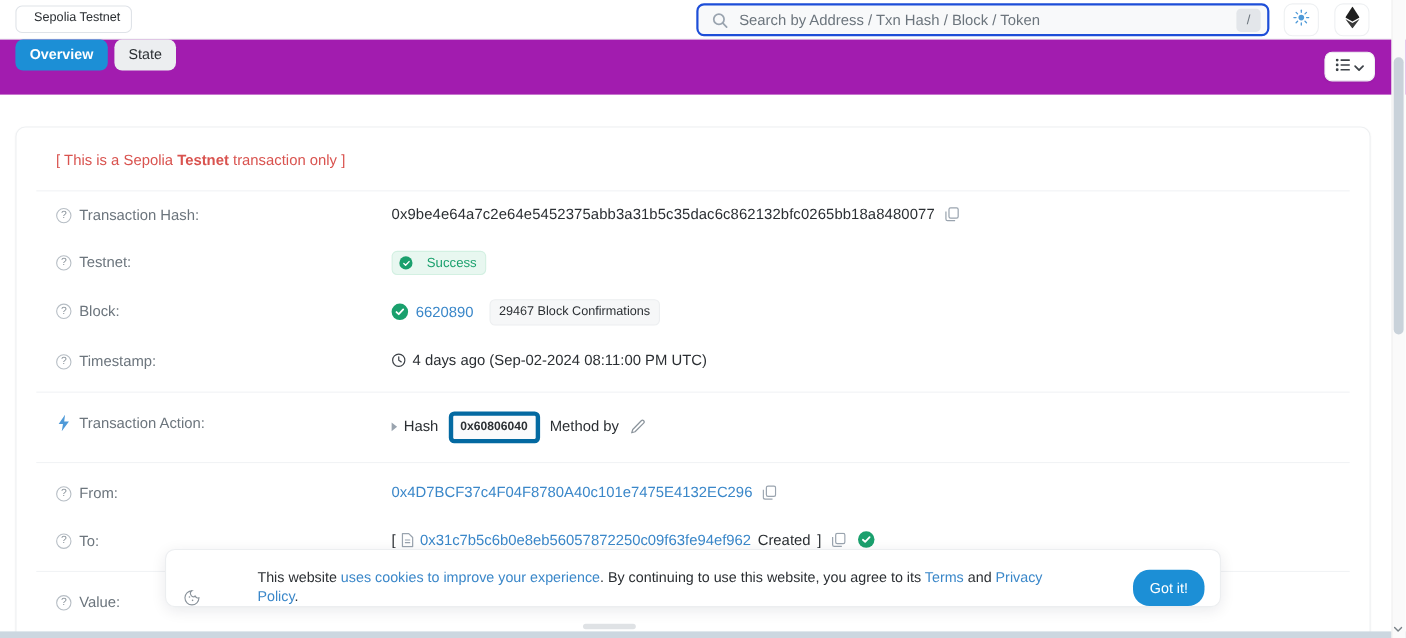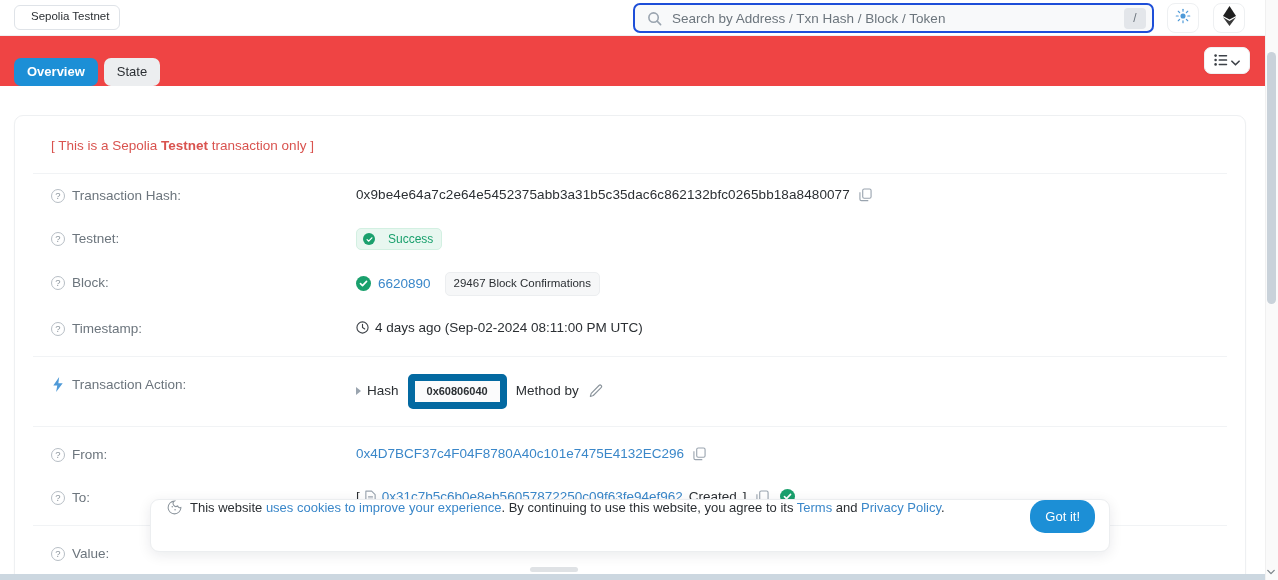--- a/index.html
+++ b/index.html
@@ -82,24 +82,24 @@
     display: flex; align-items: center; justify-content: center;
     cursor: pointer;
   }
   .icon-btn.theme { left: 1167px; }
   .icon-btn.eth  { left: 1213px; }
 
   
   .tabbar {
     height: 50px;
     display: flex;
-    align-items: flex-end;
+    align-items: flex-start;
     padding: 0 14px;
     position: relative;
-    background: #ef4444;
+    background: #a21caf;
   }
   .tab {
     font-size: 13px;
     border-radius: 7px;
     padding: 7px 13px 8px 13px;
     margin-right: 6px;
     cursor: pointer;
     line-height: 1;
     font-weight: 600;
   }
@@ -226,25 +226,25 @@
     width: 0; height: 0;
     border-left: 5px solid #9aa4af;
     border-top: 4px solid transparent;
     border-bottom: 4px solid transparent;
     margin-right: 6px;
     cursor: pointer;
   }
   .method-pill {
     display: inline-block;
     background: #fbfbfc;
-    border: 7px solid #0369a1;
+    border: 4px solid #0369a1;
     border-radius: 5px;
     font-size: 11px;
     font-weight: 700;
-    padding: 4px 12px;
+    padding: 4px 7px;
     margin: 0 9px;
     color: #2b2f33;
     line-height: 1.2;
   }
   .link-blue { color: #3a87c9; cursor: pointer; }
   .pencil { margin-left: 10px; cursor: pointer; display: inline-flex; }
   .bracket { color: #2b2f33; }
   .doc-icon { margin: 0 5px 0 4px; display: inline-flex; vertical-align: -2px; }
   .verified-badge {
     width: 15px; height: 15px;
@@ -263,25 +263,26 @@
     position: absolute;
     left: 150px;
     top: 499px;
     width: 960px;
     height: 53px;
     background: #fff;
     border: 1px solid #eceef0;
     border-radius: 9px;
     box-shadow: 0 3px 14px rgba(16,24,40,.09);
     display: flex;
-    align-items: flex-start;
+    align-items: flex-end;
     padding: 0 14px 0 16px;
     font-size: 13px;
     color: #2b2f33;
     z-index: 40;
+    gap: 44px;
   }
   .cookie-icon { margin-right: 8px; display: inline-flex; vertical-align: -2px; }
   .cookie-text { flex: 1 1 auto; line-height: 1.3; }
   .cookie-text a { color: #3a87c9; text-decoration: none; cursor: pointer; }
   .got-it {
     flex: 0 0 auto;
     background: #1c8fd6;
     color: #fff;
     border: none;
     border-radius: 15px;

